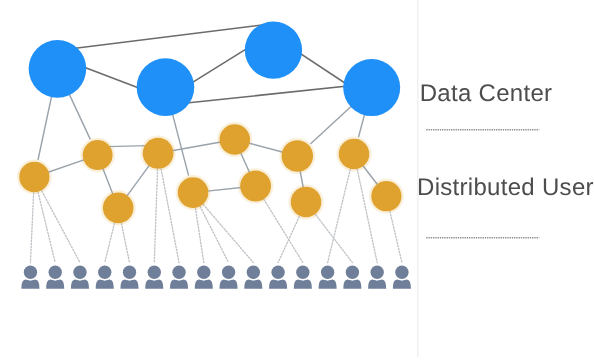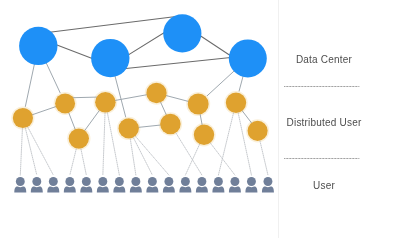--- a/index.html
+++ b/index.html
@@ -1,21 +1,21 @@
 <!DOCTYPE html>
 <html><head>
 <meta charset="utf-8">
 <title>Network Topology Diagram</title>
 <style>
   html,body{margin:0;padding:0;background:#ffffff;}
   body{width:396px;height:238px;overflow:hidden;font-family:"Liberation Sans",sans-serif;}
   #root{position:relative;width:396px;height:238px;background:#fff;}
   svg#diagram{position:absolute;left:0;top:0;width:396px;height:238px;display:block;}
   .legend{position:absolute;left:278px;top:0;width:92px;height:238px;}
-  .legend-label{position:absolute;left:0;width:92px;text-align:center;color:#4d4d4d;font-size:10px;letter-spacing:.2px;white-space:nowrap;}
+  .legend-label{position:absolute;left:0;width:92px;text-align:center;color:#4d4d4d;font-size:16px;letter-spacing:.2px;white-space:nowrap;}
   .vdivider{position:absolute;left:278px;top:0;width:1px;height:238px;background:#f0f0f0;}
 </style>
 </head>
 <body>
 
 <div id="root">
   <svg id="diagram" viewBox="0 0 396 238">
     <g id="g-dc-edges">
         <line x1="35.5" y1="34" x2="180.1" y2="16" stroke="#6b6b6b" stroke-width="1.05" stroke-linecap="round"></line>
         <line x1="40" y1="38.6" x2="107.9" y2="64.5" stroke="#6b6b6b" stroke-width="1.05" stroke-linecap="round"></line>
@@ -160,15 +160,14 @@
       </g>
     <g id="g-legend-dividers">
         <line x1="284.2" x2="359.5" y1="86.5" y2="86.5" stroke="#8d8d8d" stroke-width="1" stroke-dasharray="0.9 0.6"></line>
         <line x1="284.2" x2="359.5" y1="158.5" y2="158.5" stroke="#8d8d8d" stroke-width="1" stroke-dasharray="0.9 0.6"></line>
       </g>
   </svg>
   <div class="vdivider"></div>
   <div class="legend">
       <div class="legend-label" style="top: 53.5px;">Data Center</div>
       <div class="legend-label" style="top: 116.5px;">Distributed User</div>
-      <div class="legend-label" style="top: 179.5px;">User</div>
     </div>
 </div>
 
 </body></html>

